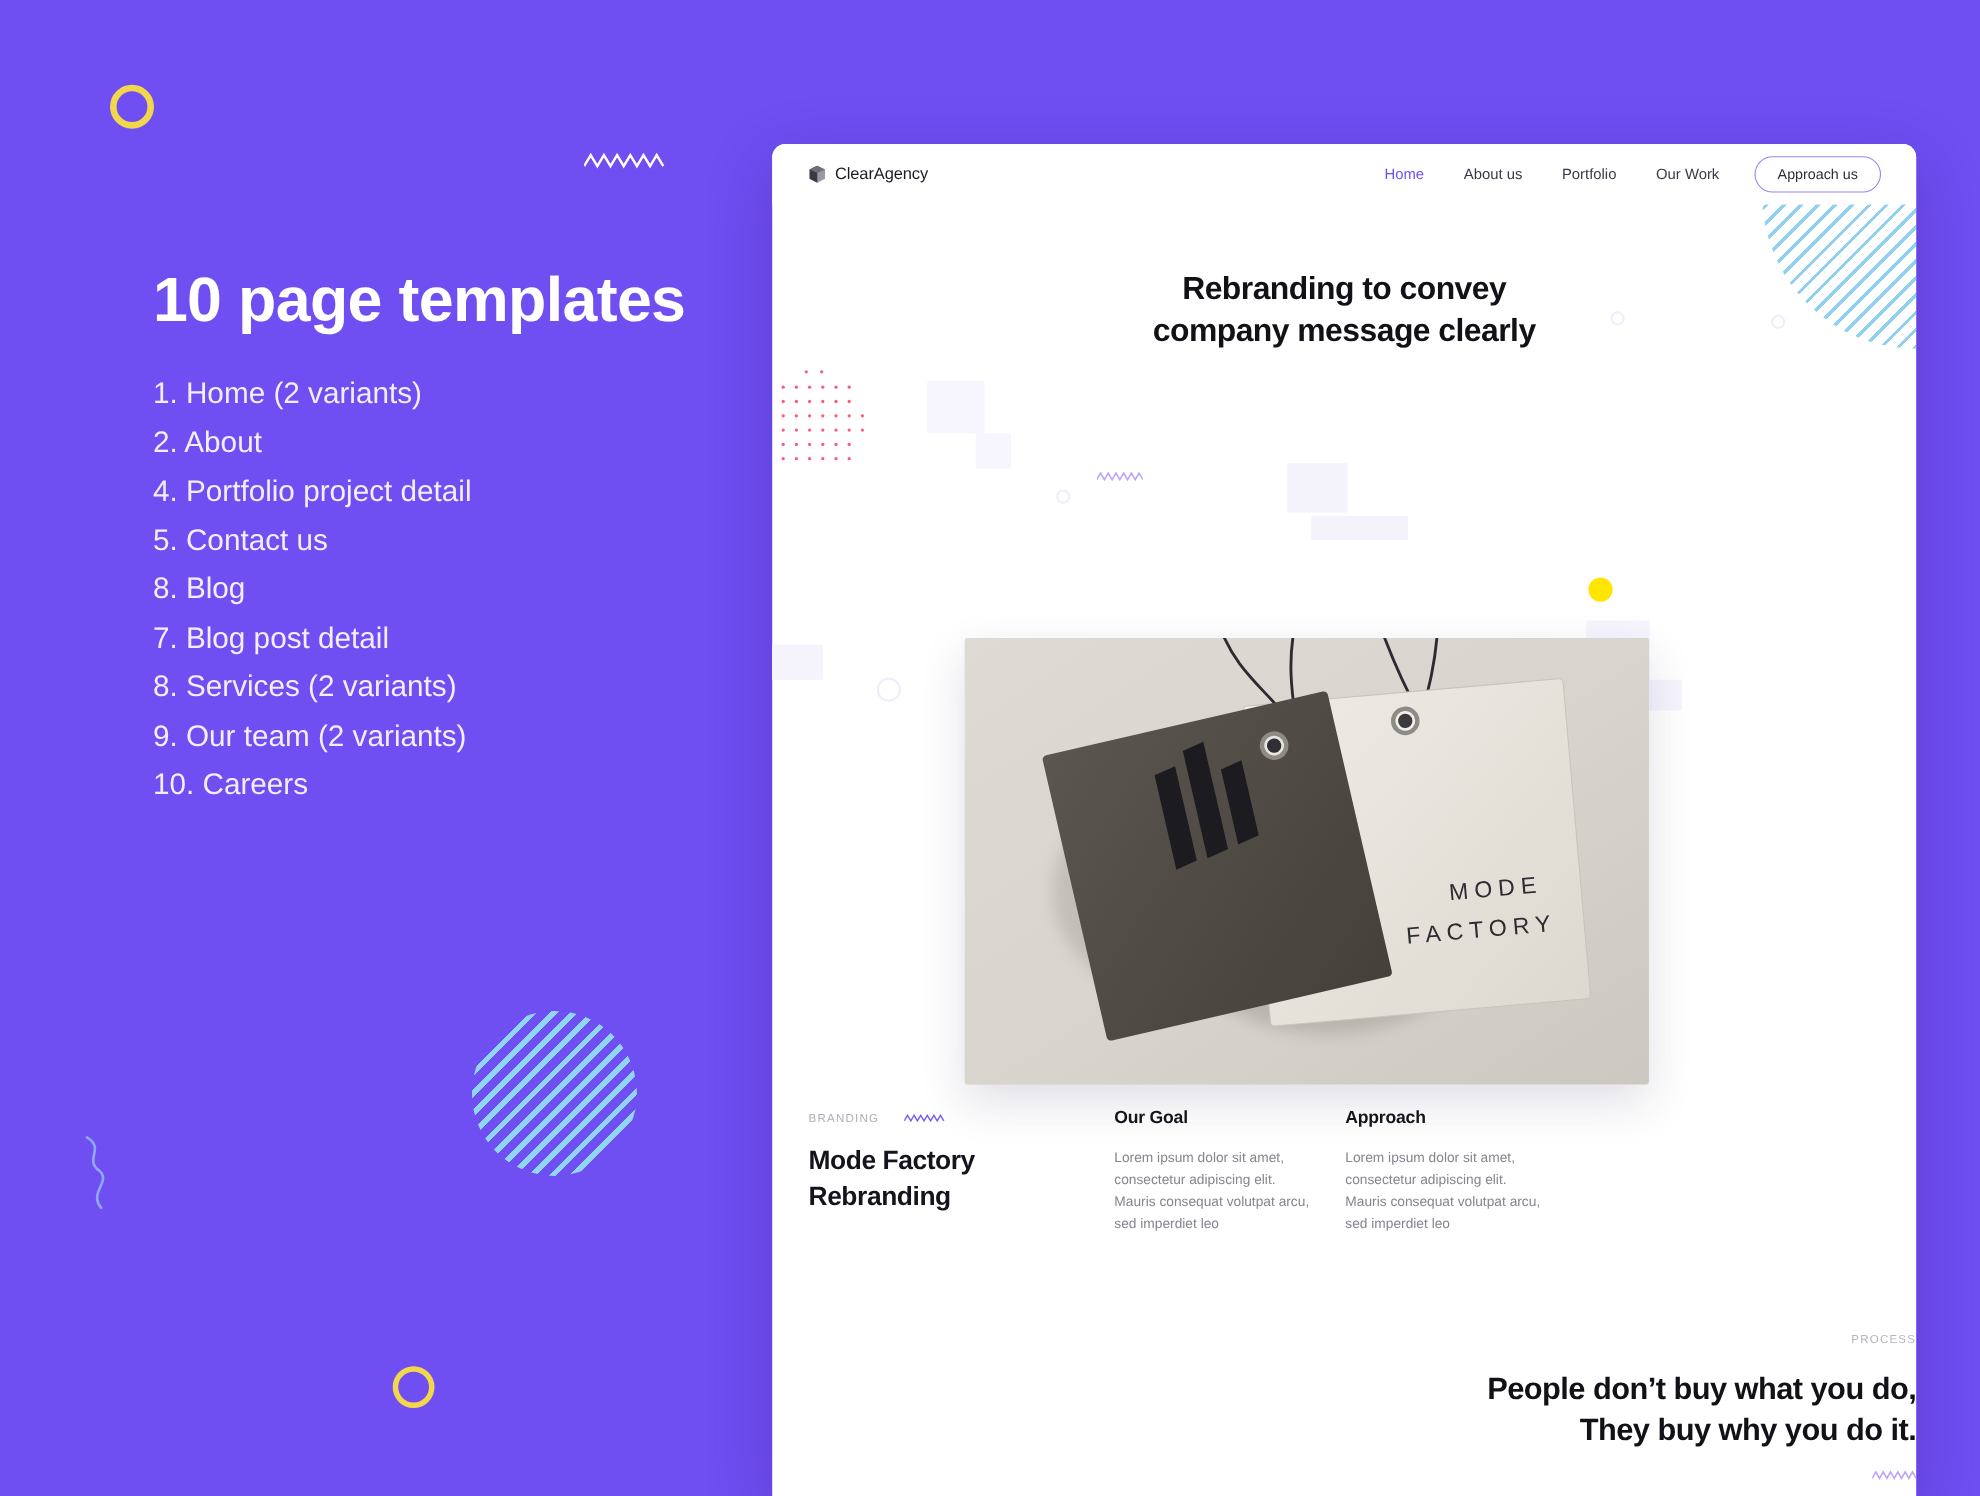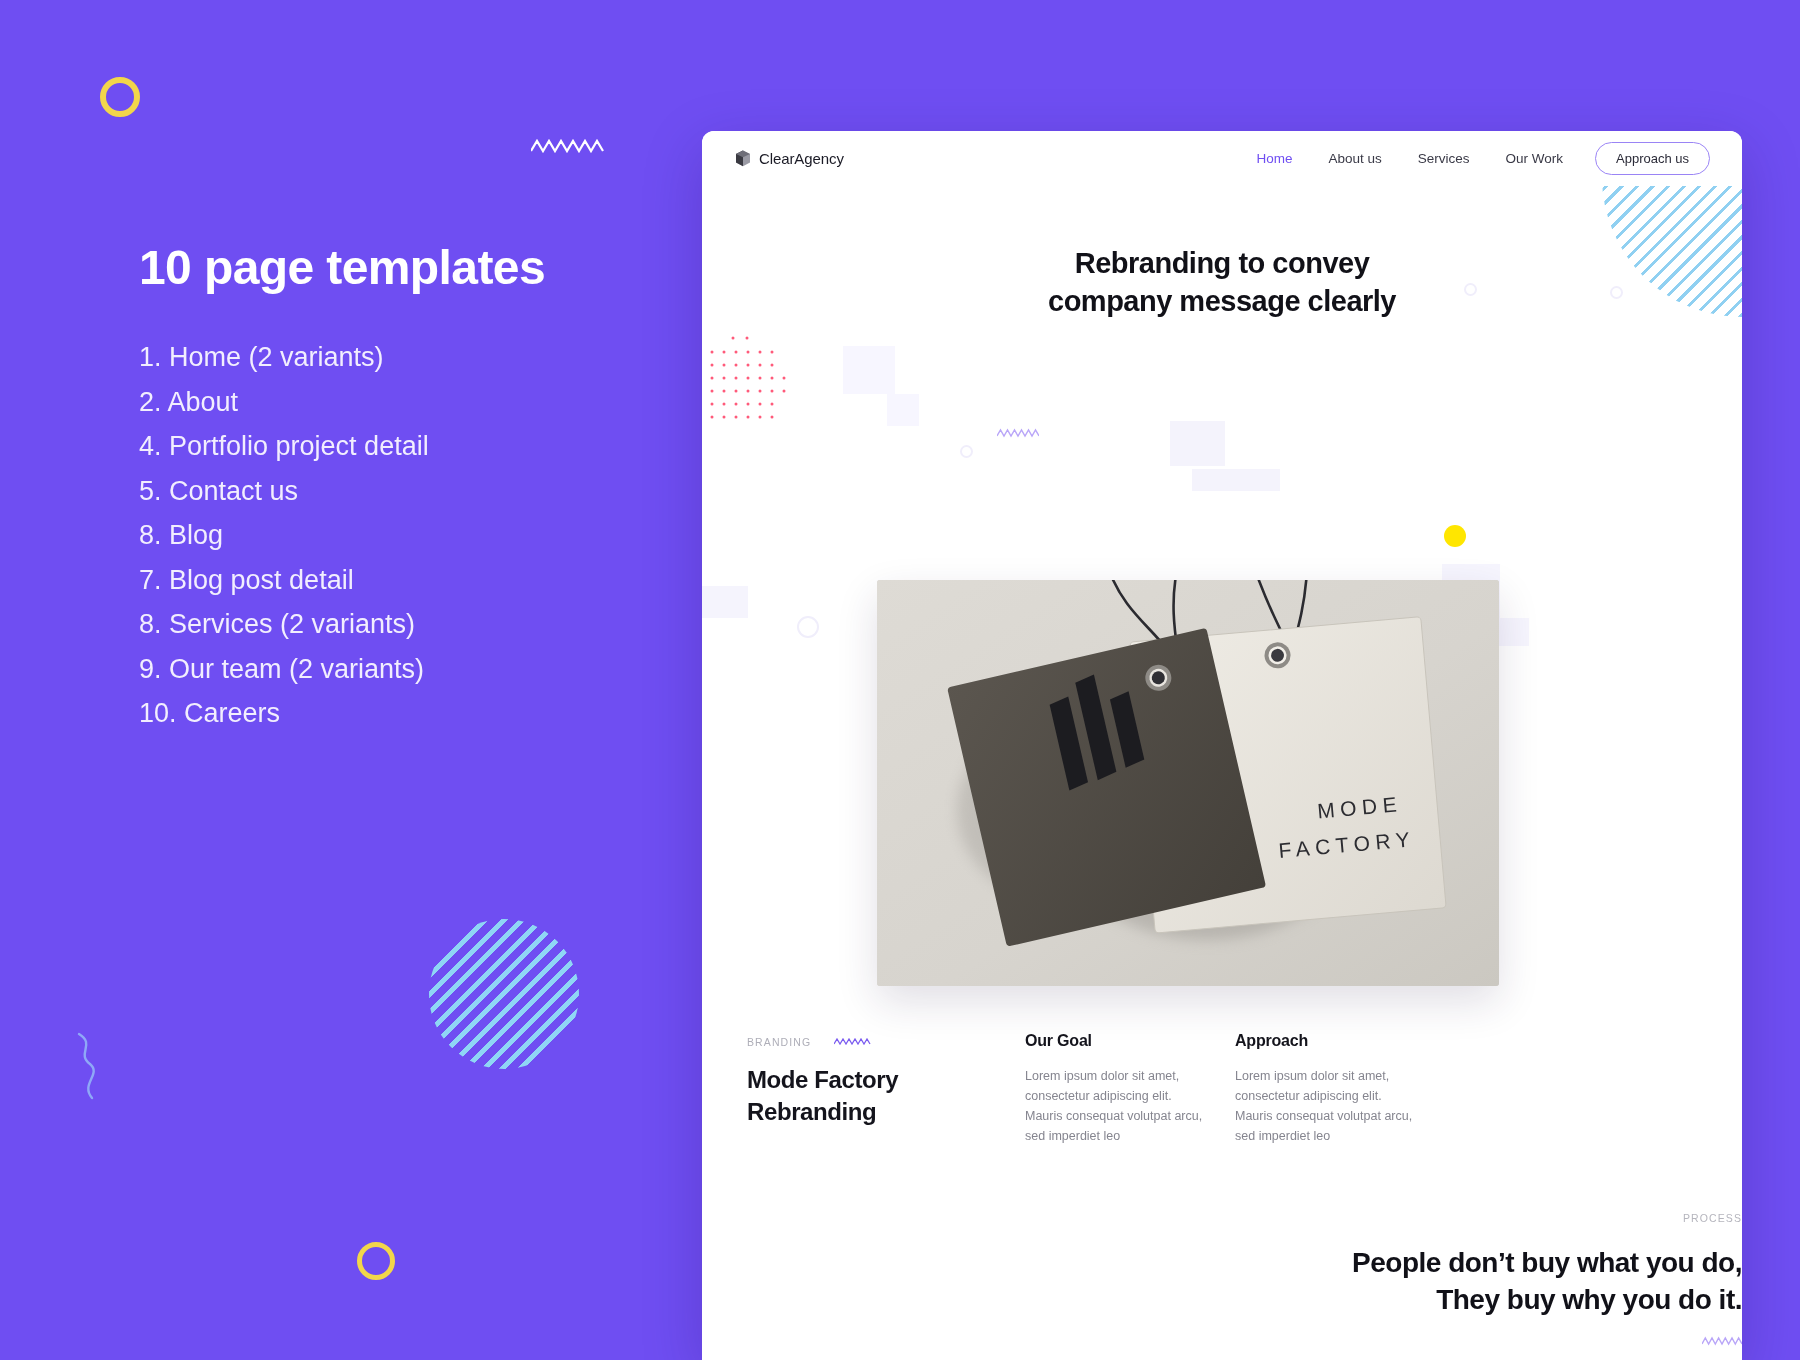--- a/index.html
+++ b/index.html
@@ -10,21 +10,21 @@
   }
   body { background:#6f4ef2; position:relative; }
 
   
   .left-panel {
     position:absolute; left:0; top:0; width:702px; height:1360px;
     z-index:5;
   }
   .headline {
     position:absolute; left:139px; top:240px;
-    font-size:48px; font-weight:700; color:#ffffff;
+    font-size:57px; font-weight:700; color:#ffffff;
     letter-spacing:-0.6px; white-space:nowrap;
   }
   .tpl-list {
     position:absolute; left:139px; top:335px;
     list-style:none;
   }
   .tpl-list li {
     font-size:27px; color:#f2eefe; line-height:44.5px;
     font-weight:400; white-space:nowrap;
   }
@@ -155,22 +155,22 @@
     position:absolute; left:175px; top:394px;
     width:622px; height:406px;
     border-radius:3px; overflow:hidden;
     box-shadow:0 16px 42px rgba(40,30,70,0.14);
     z-index:3;
     background:#d6d3cd;
   }
 
   
   .info-row {
-    position:absolute; left:0; top:846px; width:100%;
-    padding:0 45px; display:flex; z-index:3;
+    position:absolute; left:0; top:822px; width:100%;
+    padding:0 33px; display:flex; z-index:3;
   }
   .info-left { width:278px; }
   .eyebrow {
     font-size:10.5px; letter-spacing:1.1px; color:#aeaeb8;
     display:inline-block; vertical-align:middle;
   }
   .zig-mini {
     display:inline-block; vertical-align:middle;
     margin-left:18px; width:37px; height:9px;
   }
@@ -246,21 +246,21 @@
         <path d="M8 0.6 L15 4 L15 12.6 L8 16.2 L1 12.6 L1 4 Z" fill="#9a9aa4"></path>
         <path d="M8 0.6 L1 4 L1 12.6 L8 16.2 Z" fill="#3a3a42"></path>
         <path d="M8 0.6 L15 4 L8 7.2 L1 4 Z" fill="#6e6e78"></path>
       </svg>
       <span class="brand-name">ClearAgency</span>
     </div>
 
     <nav class="nav">
       <a class="nav-link active">Home</a>
       <a class="nav-link">About us</a>
-      <a class="nav-link">Services</a>
+      <a class="nav-link">Portfolio</a>
       <a class="nav-link">Our Work</a>
       <button class="contact-btn">Approach us</button>
     </nav>
   </div>
 
   <div class="hero">
 
     <svg class="dot-grid" viewBox="0 0 86 92">
       <g fill="#ff5a7a">
         <circle cx="26" cy="4" r="1.5"></circle>

